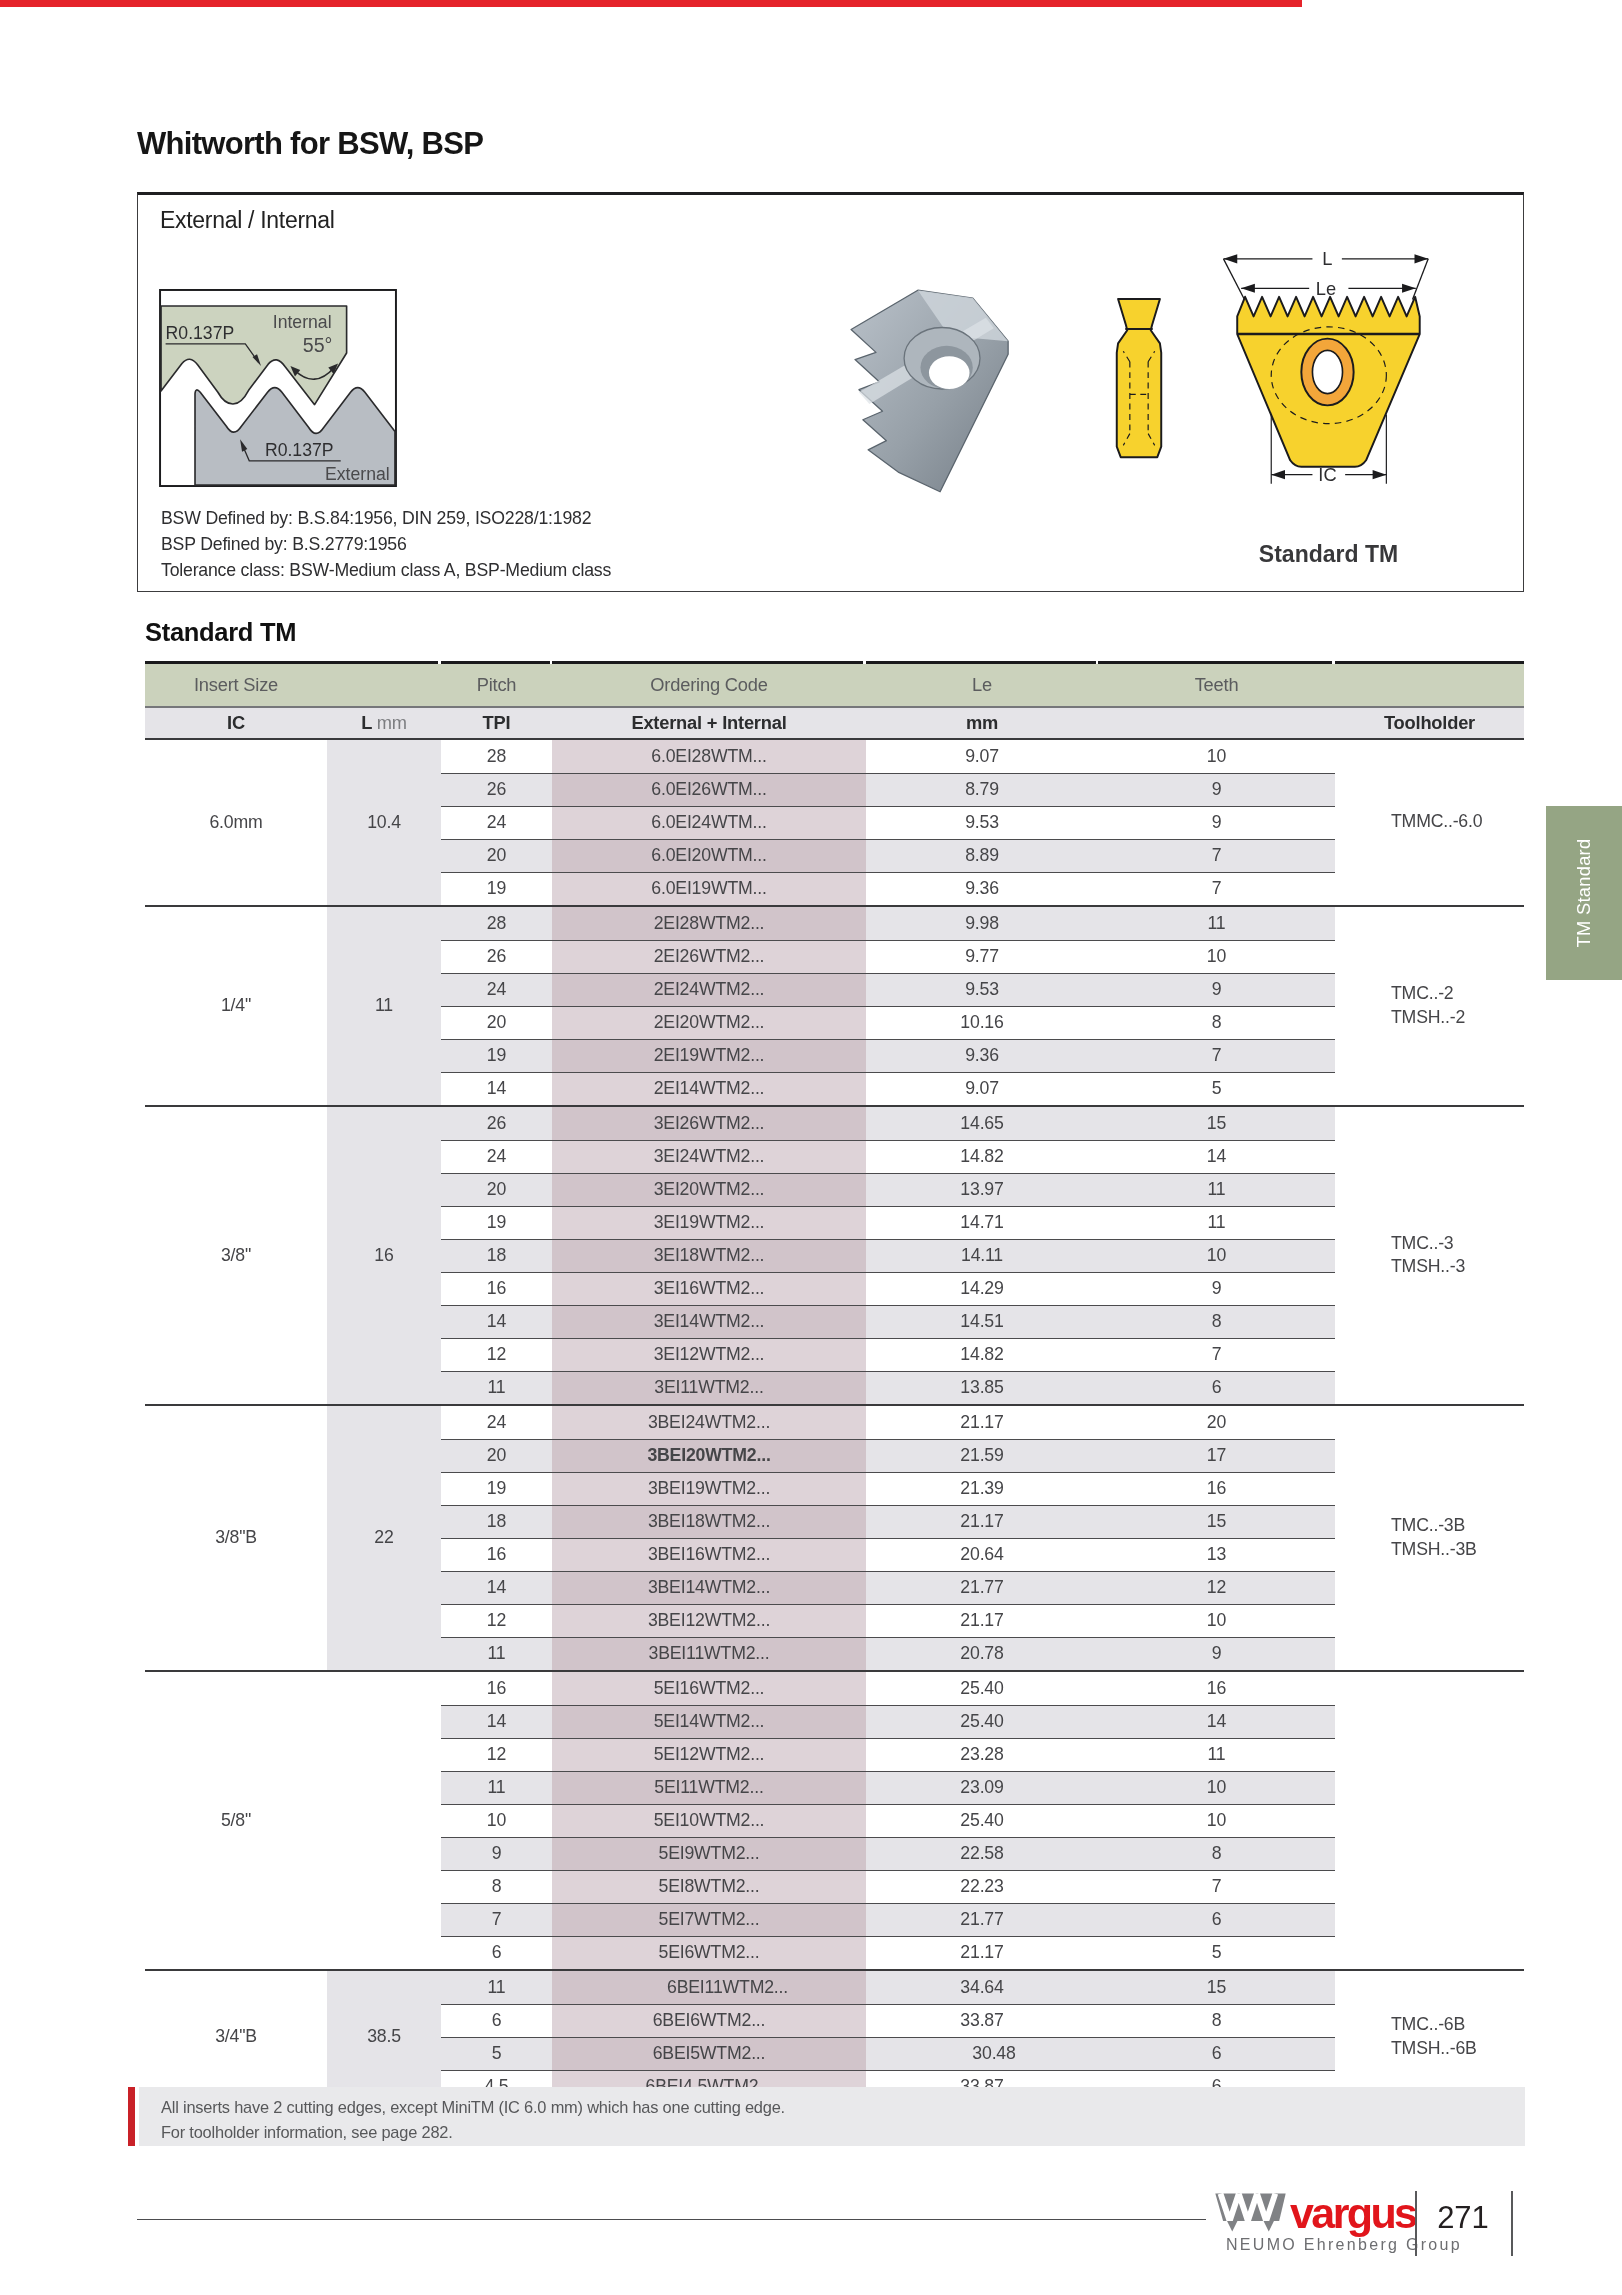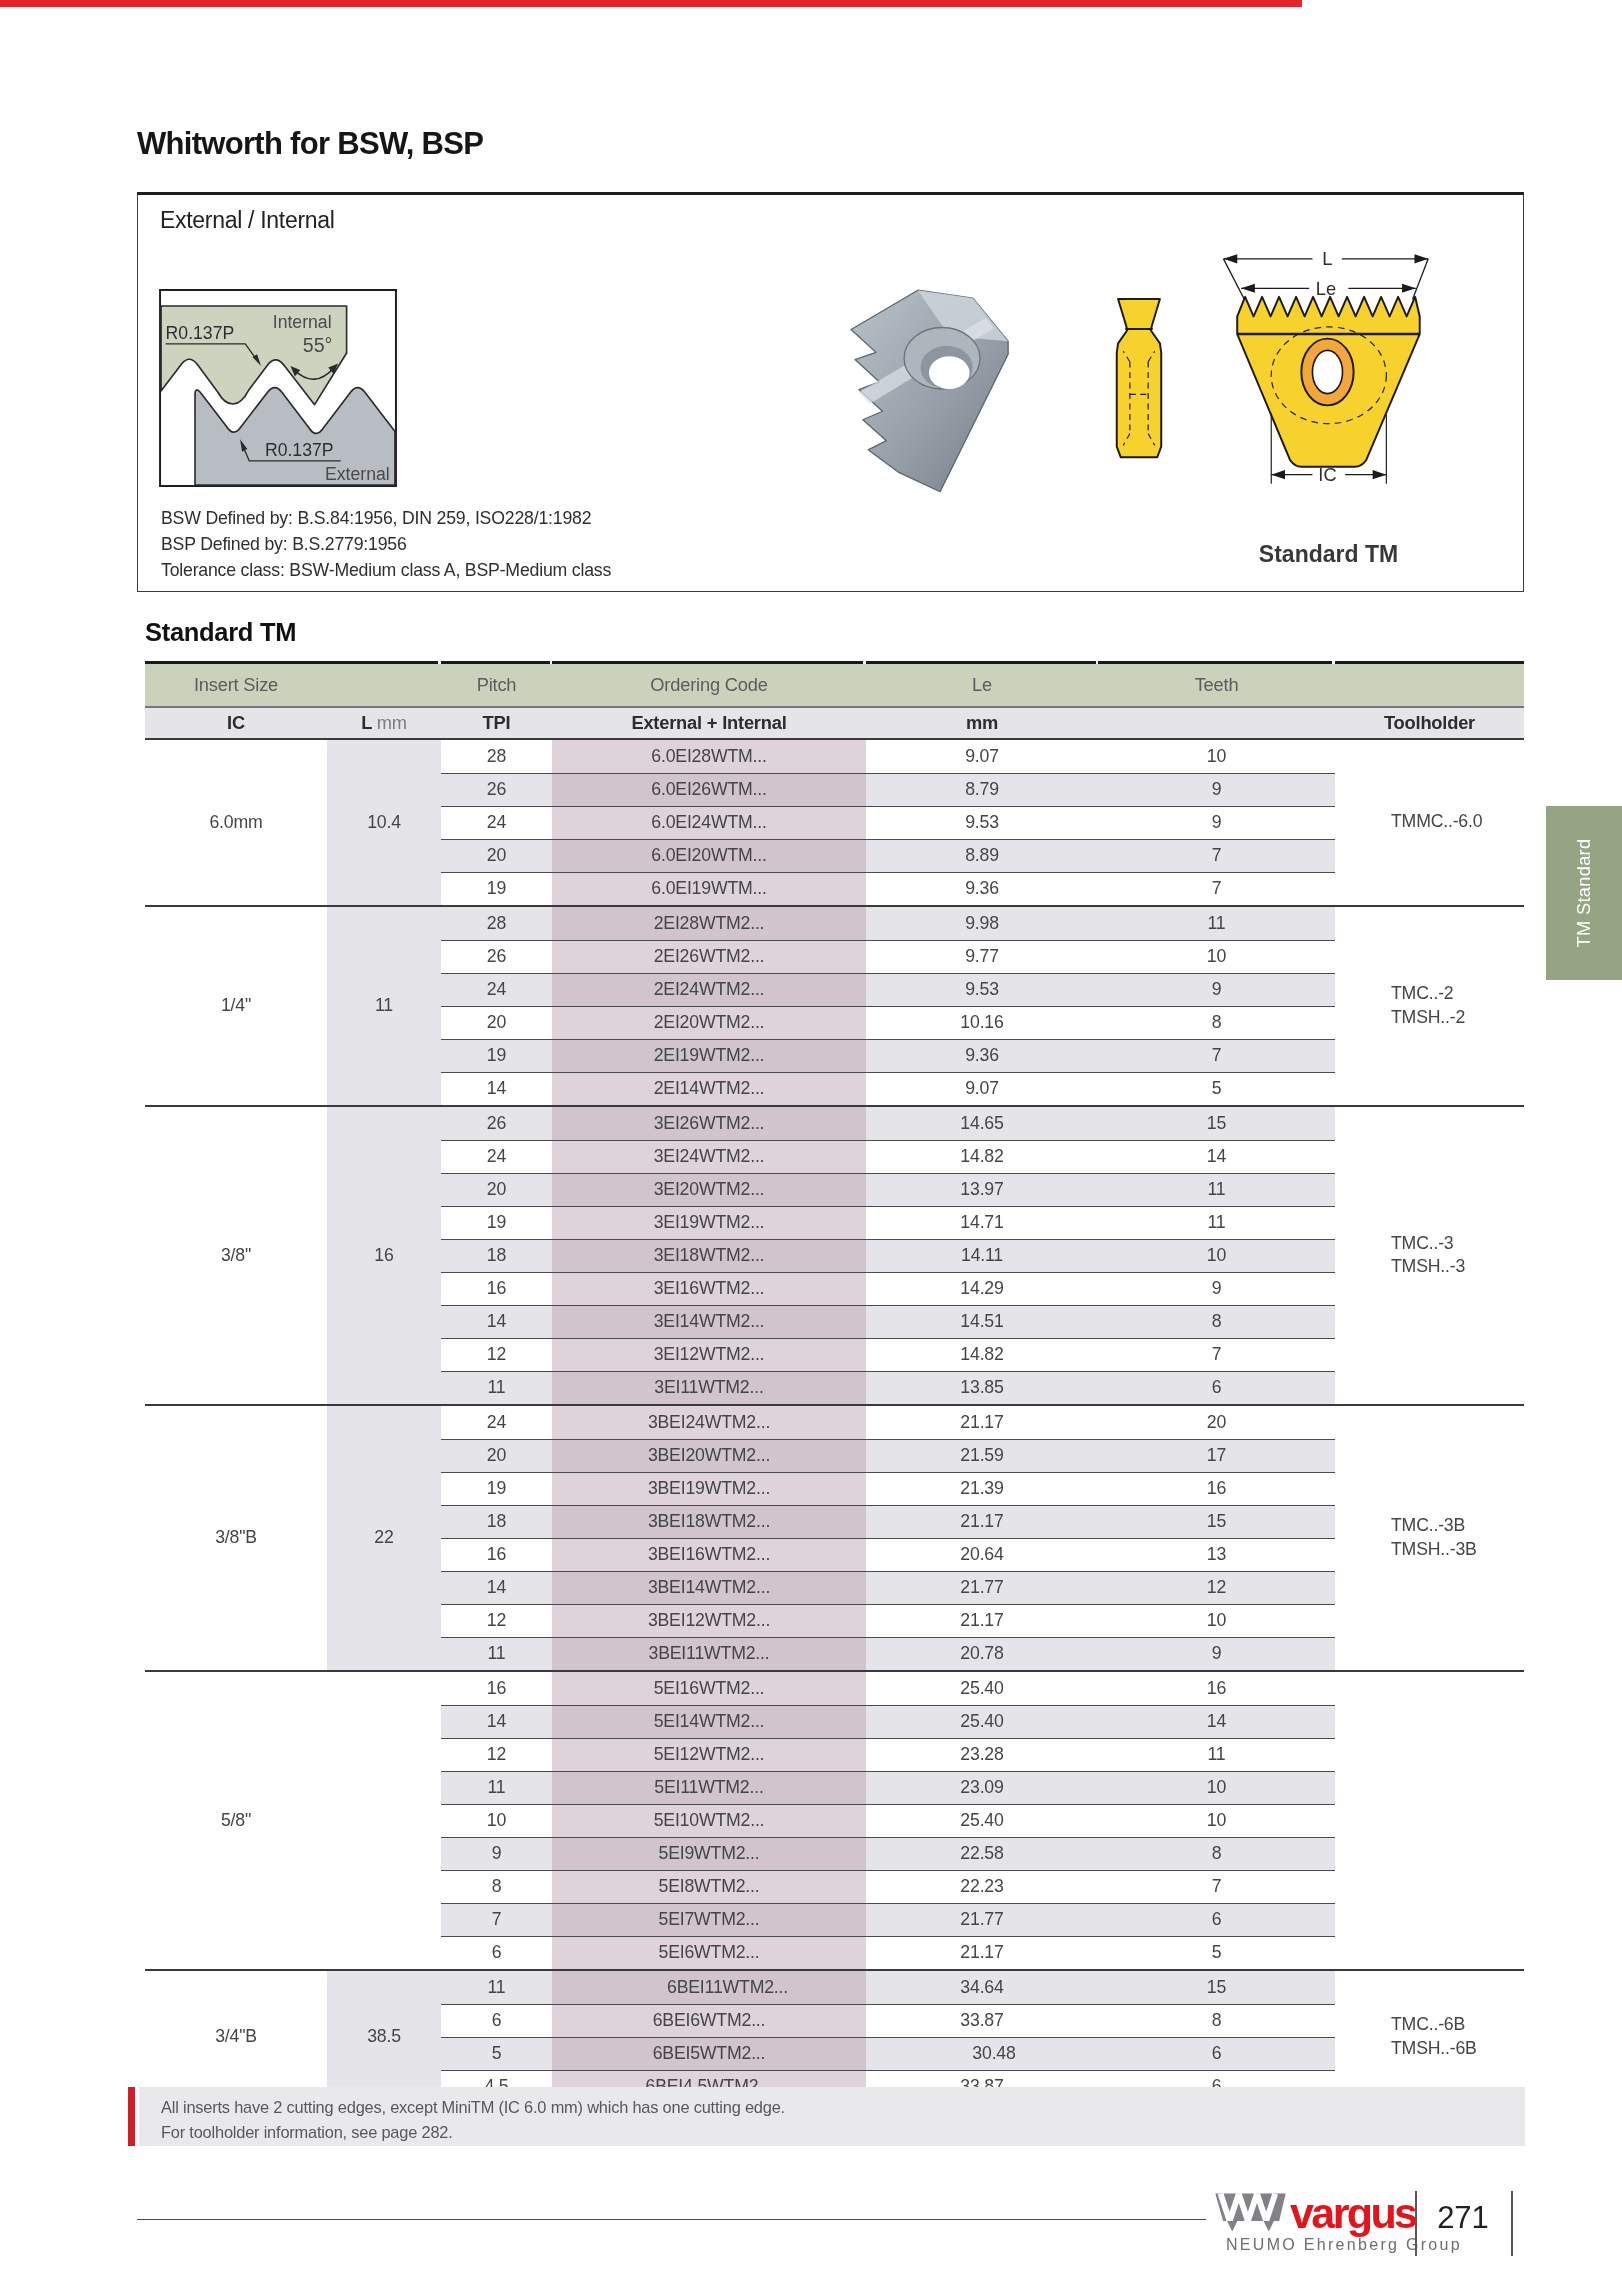--- a/index.html
+++ b/index.html
@@ -292,21 +292,21 @@
         </div>
         <div class="gsep"></div>
         <div class="tgrid group" style="grid-auto-rows: 33px;">
           <div class="cell ic" style="grid-area: 1 / 1 / span 8;">3/8"B</div>
           <div class="cell l" style="grid-area: 1 / 2 / span 8;">22</div>
           <div class="cell stripe0" style="grid-area: 1 / 3;">24</div>
           <div class="cell code stripe0" style="grid-area: 1 / 4;">3BEI24WTM2...</div>
           <div class="cell stripe0" style="grid-area: 1 / 5;">21.17</div>
           <div class="cell stripe0" style="grid-area: 1 / 6;">20</div>
           <div class="cell stripe1 sep" style="grid-area: 2 / 3;">20</div>
-          <div class="cell code stripe1 sep" style="grid-area: 2 / 4;">3BEI20WTM2...</div>
+          <div class="cell code stripe1 sep" style="grid-area: 2 / 4; font-weight: bold;">3BEI20WTM2...</div>
           <div class="cell stripe1 sep" style="grid-area: 2 / 5;">21.59</div>
           <div class="cell stripe1 sep" style="grid-area: 2 / 6;">17</div>
           <div class="cell stripe0 sep" style="grid-area: 3 / 3;">19</div>
           <div class="cell code stripe0 sep" style="grid-area: 3 / 4;">3BEI19WTM2...</div>
           <div class="cell stripe0 sep" style="grid-area: 3 / 5;">21.39</div>
           <div class="cell stripe0 sep" style="grid-area: 3 / 6;">16</div>
           <div class="cell stripe1 sep" style="grid-area: 4 / 3;">18</div>
           <div class="cell code stripe1 sep" style="grid-area: 4 / 4;">3BEI18WTM2...</div>
           <div class="cell stripe1 sep" style="grid-area: 4 / 5;">21.17</div>
           <div class="cell stripe1 sep" style="grid-area: 4 / 6;">15</div>

